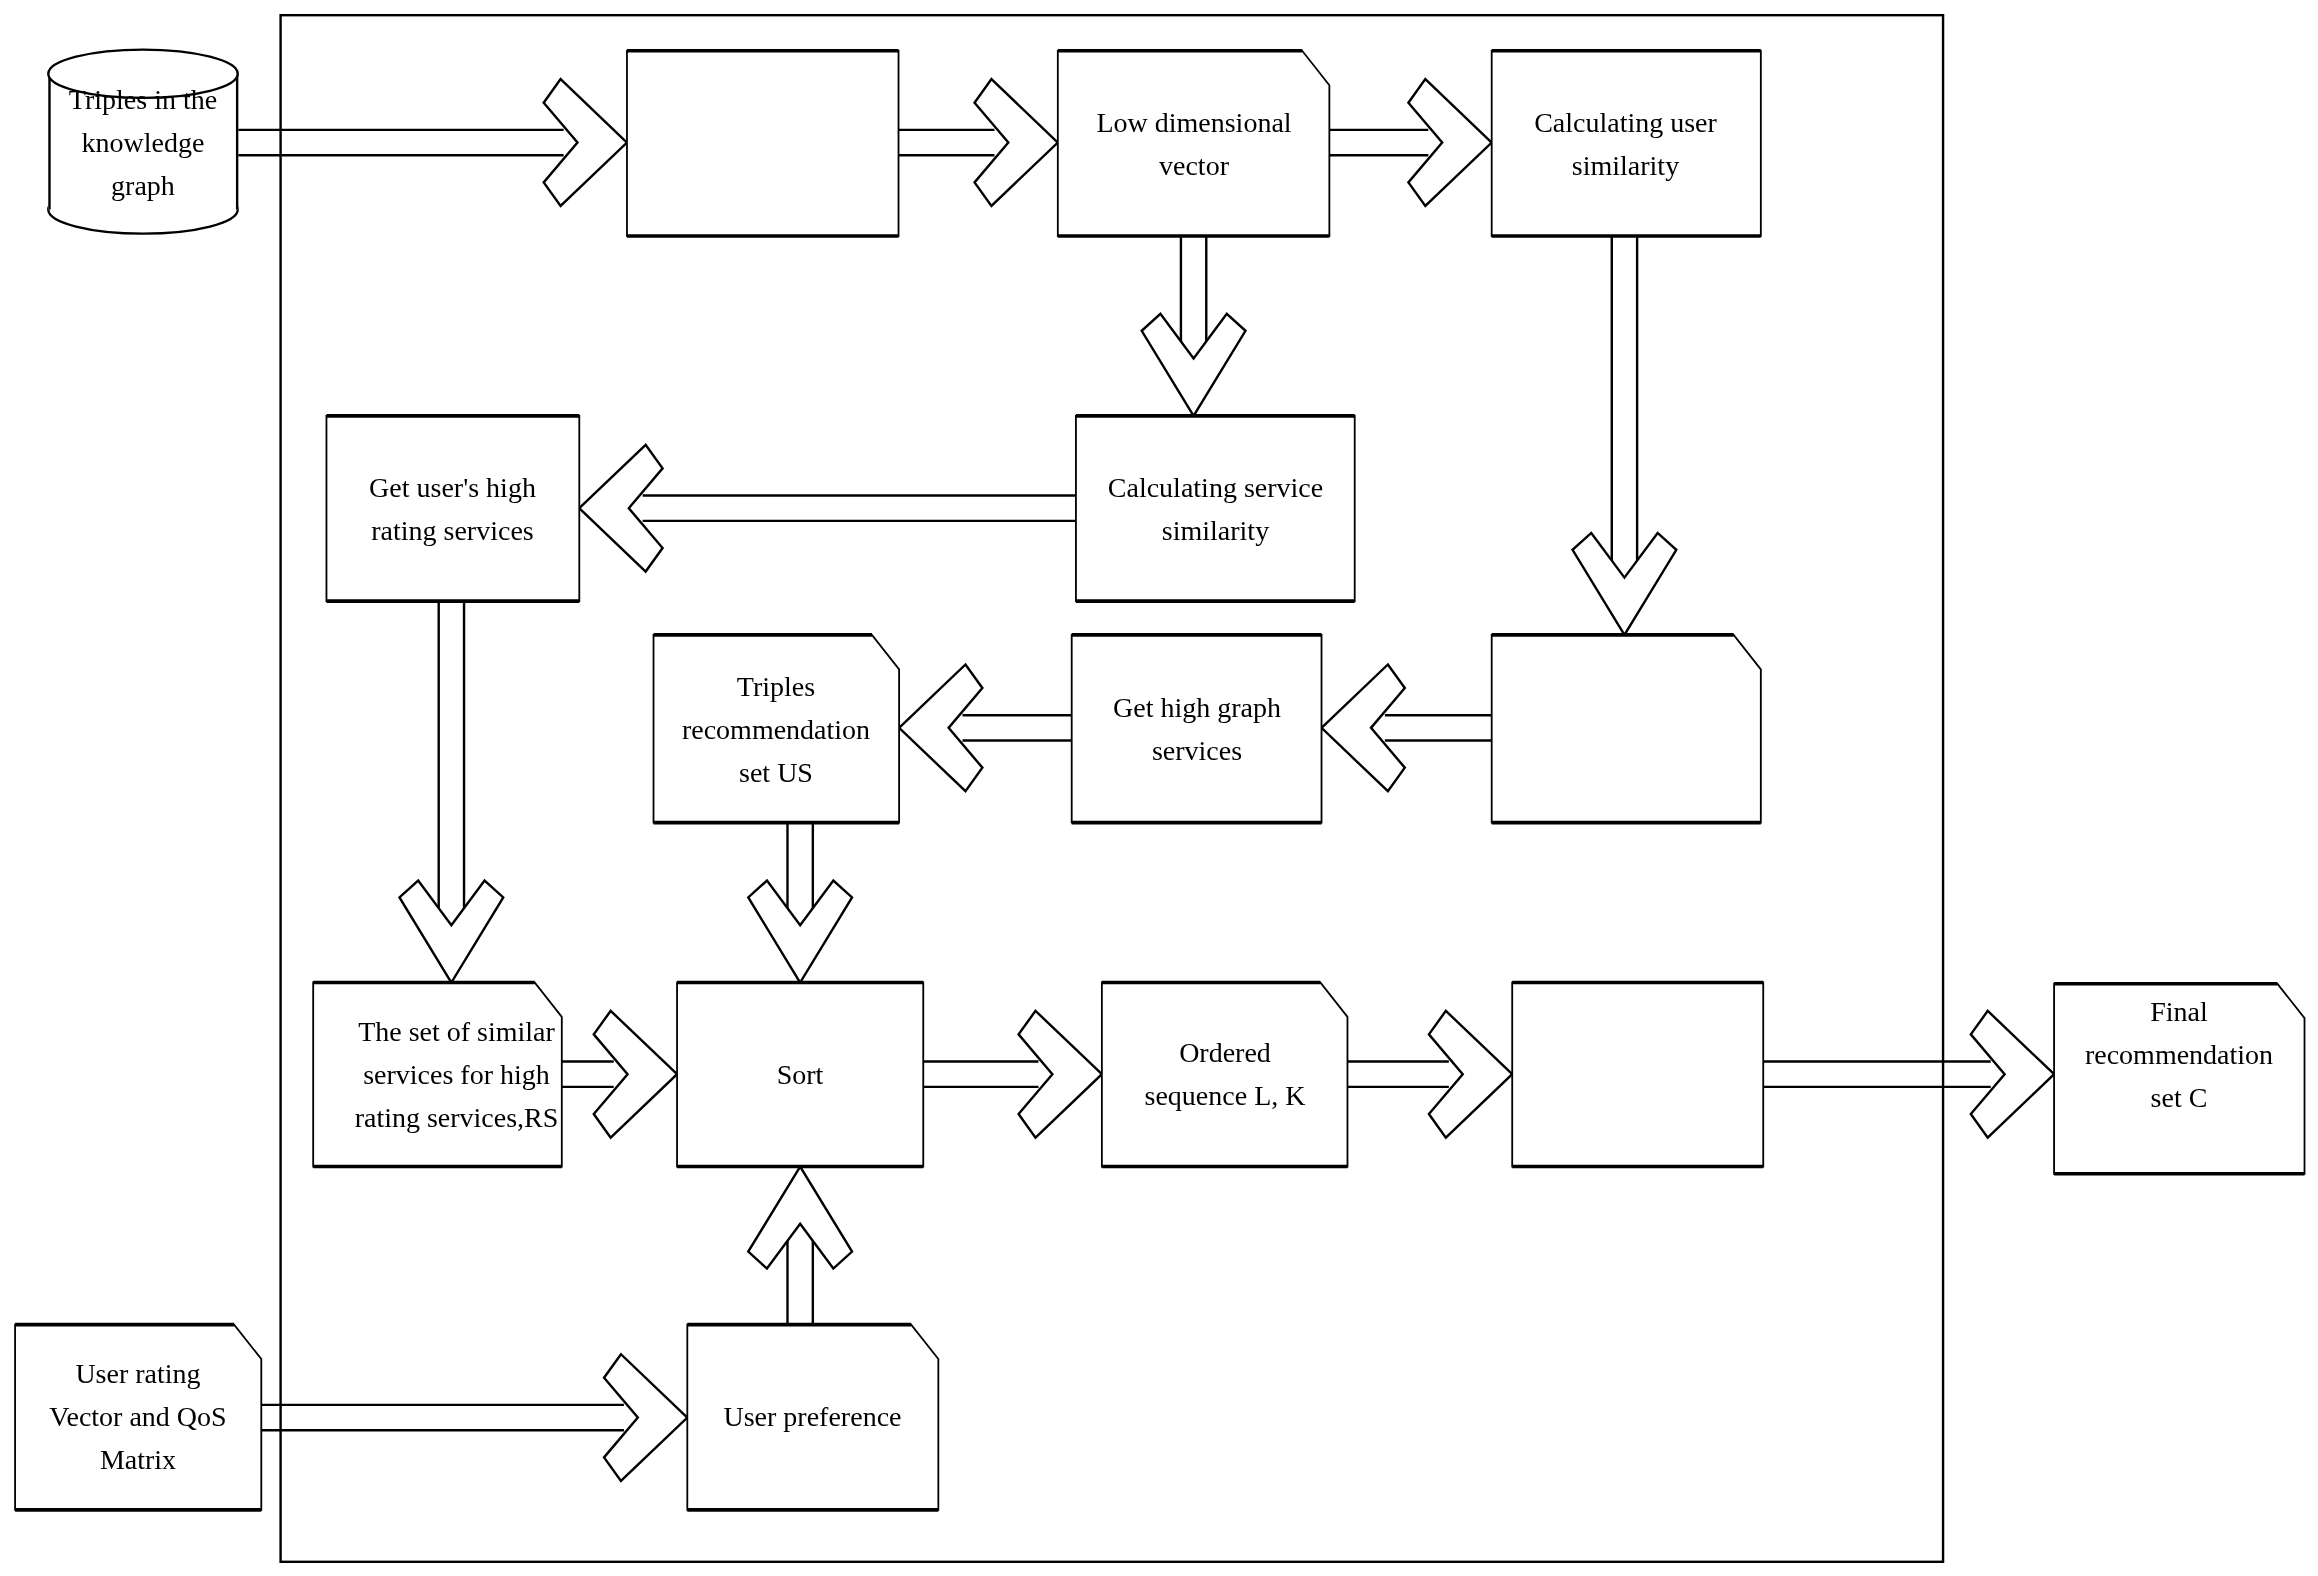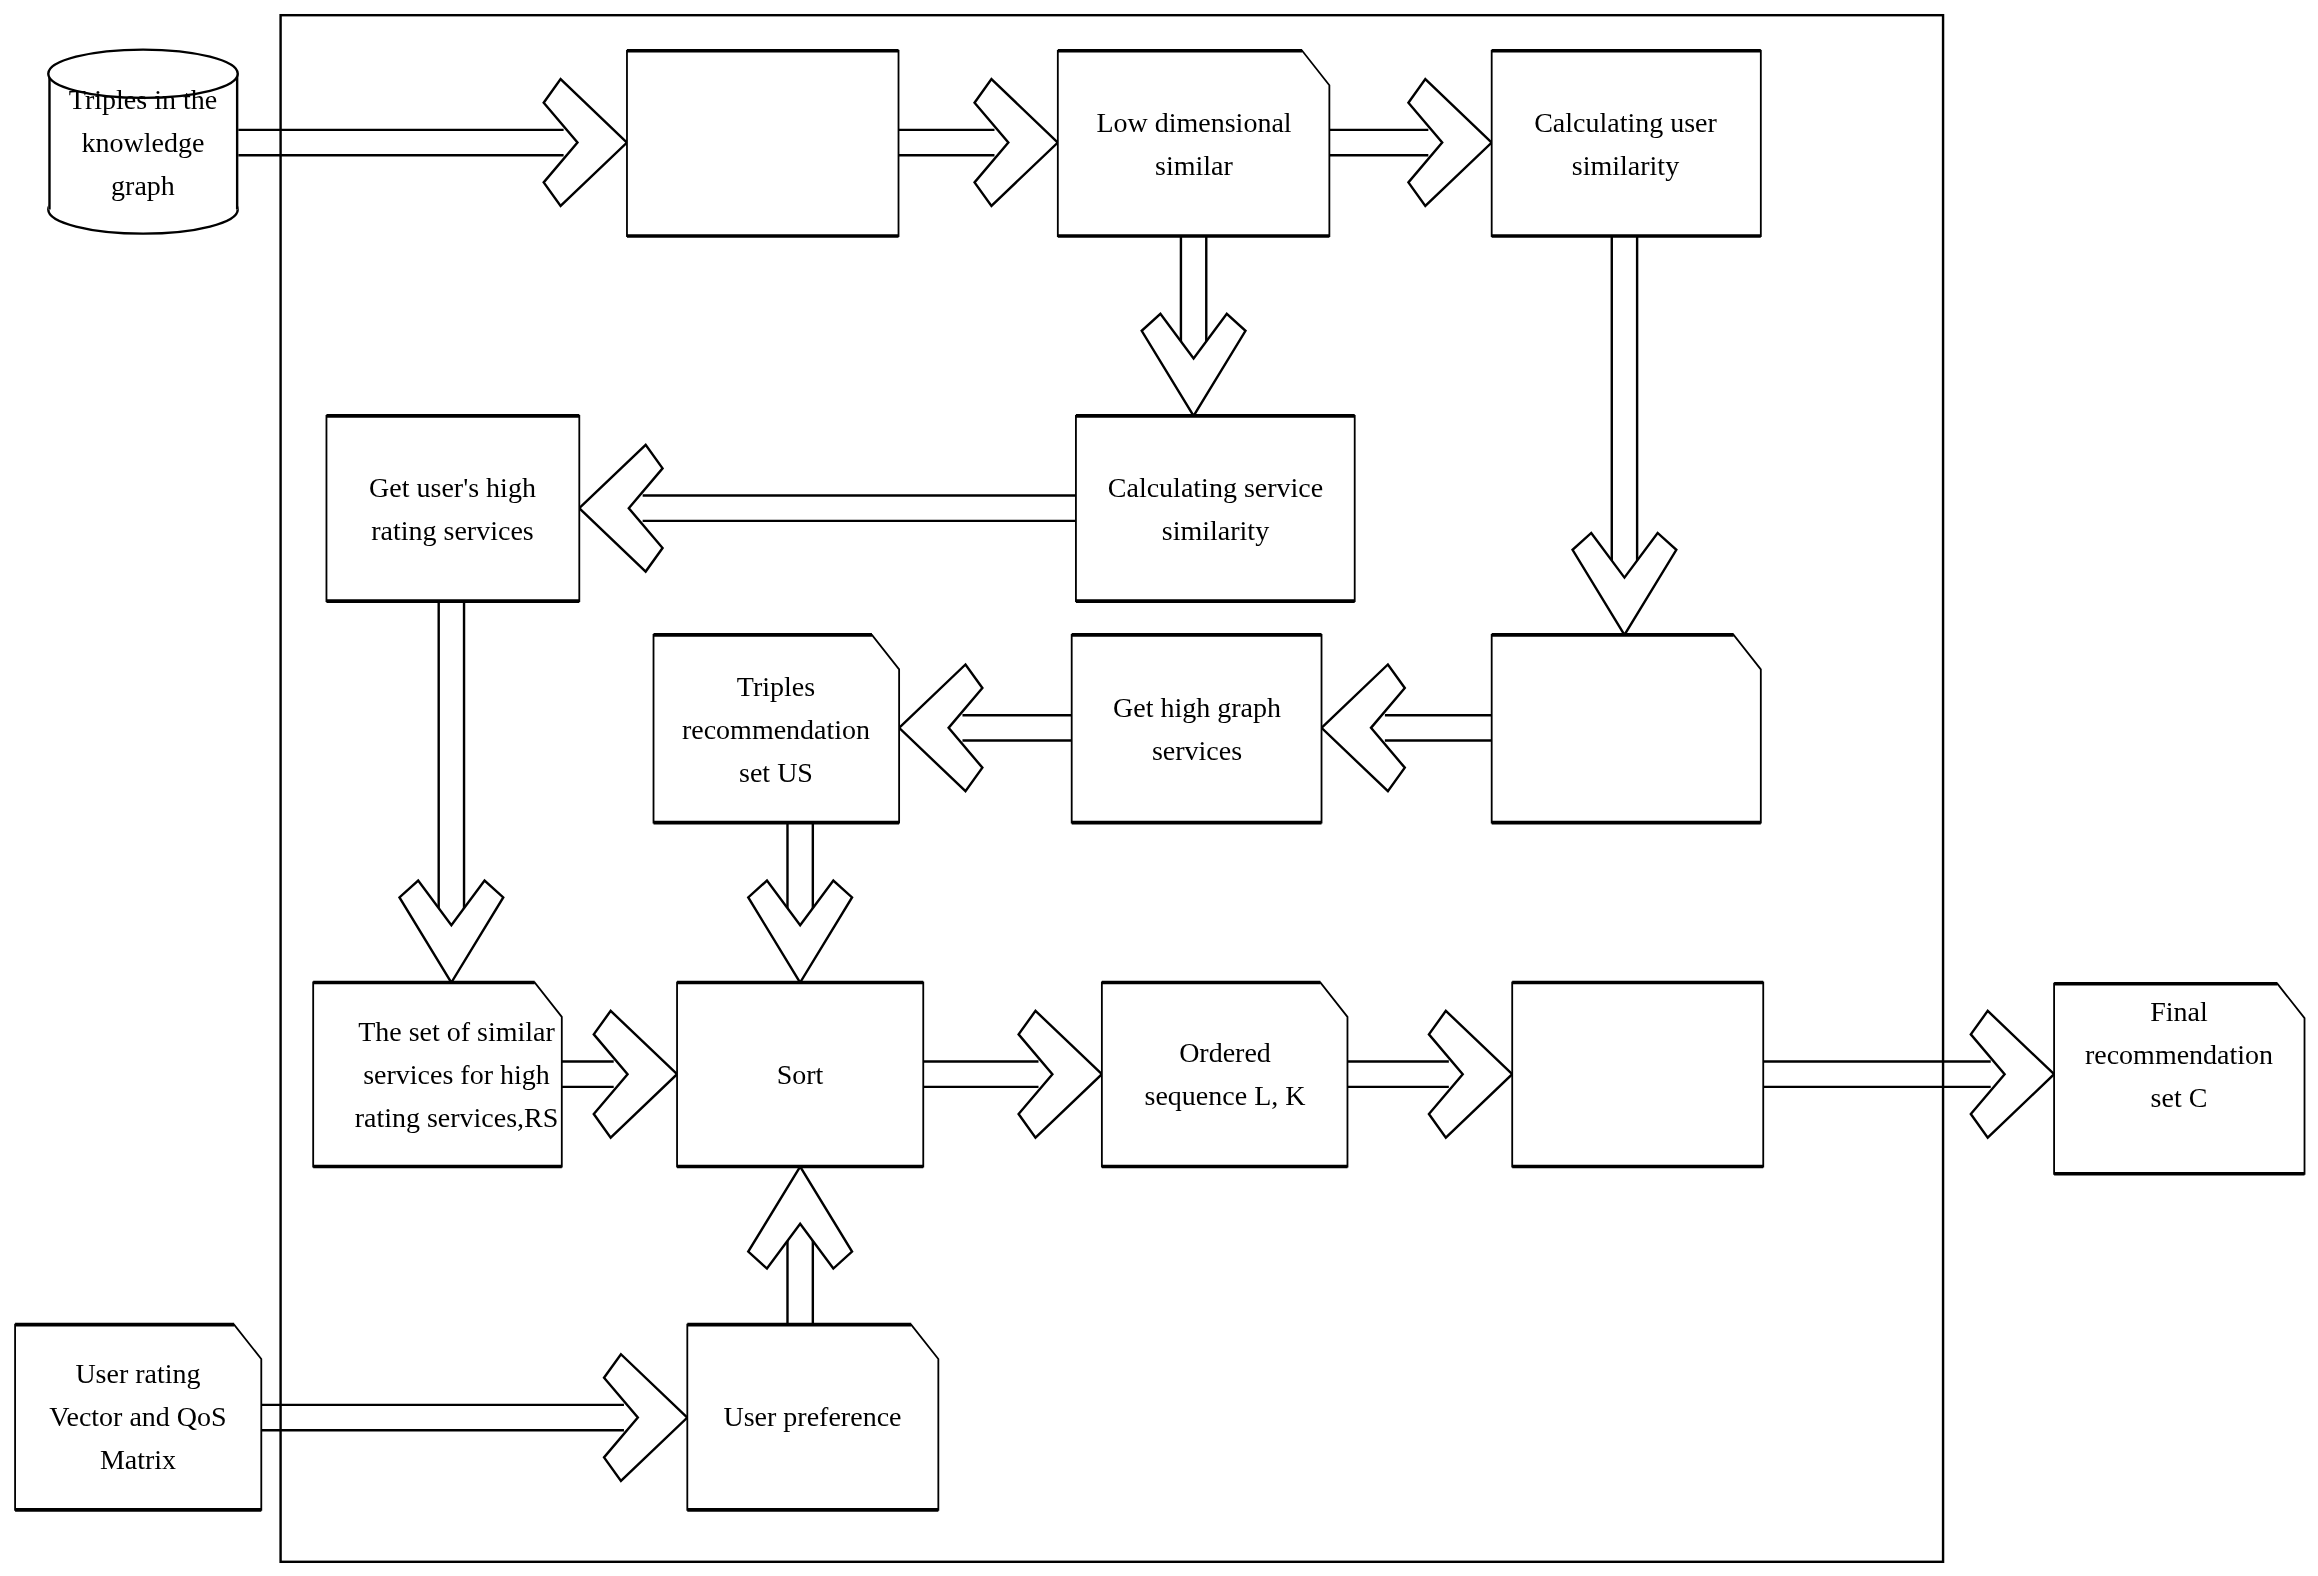--- a/index.html
+++ b/index.html
@@ -199,21 +199,21 @@
     <line x1="1139" y1="2502" x2="1555" y2="2502" stroke="#000" stroke-width="6"></line>
   </g>
 </svg>
 
 <div class="label" style="left:48px;top:49px;width:190px;height:187px">Triples in the
 knowledge
 graph</div>
 
 
 <div class="label" style="left:1058px;top:51px;width:272px;height:185px">Low dimensional
-similar</div>
+vector</div>
 
 <div class="label" style="left:1491px;top:51px;width:269px;height:185px">Calculating user
 similarity</div>
 
 <div class="label" style="left:326px;top:416px;width:253px;height:185px">Get user's high
 rating services</div>
 
 <div class="label" style="left:1076px;top:416px;width:279px;height:185px">Calculating service
 similarity</div>
 

